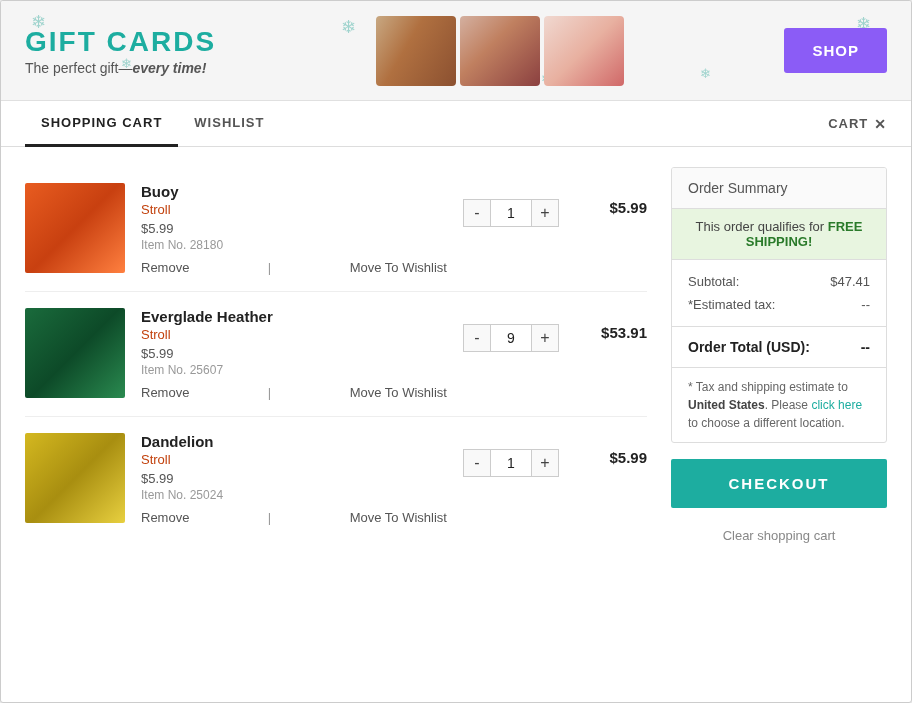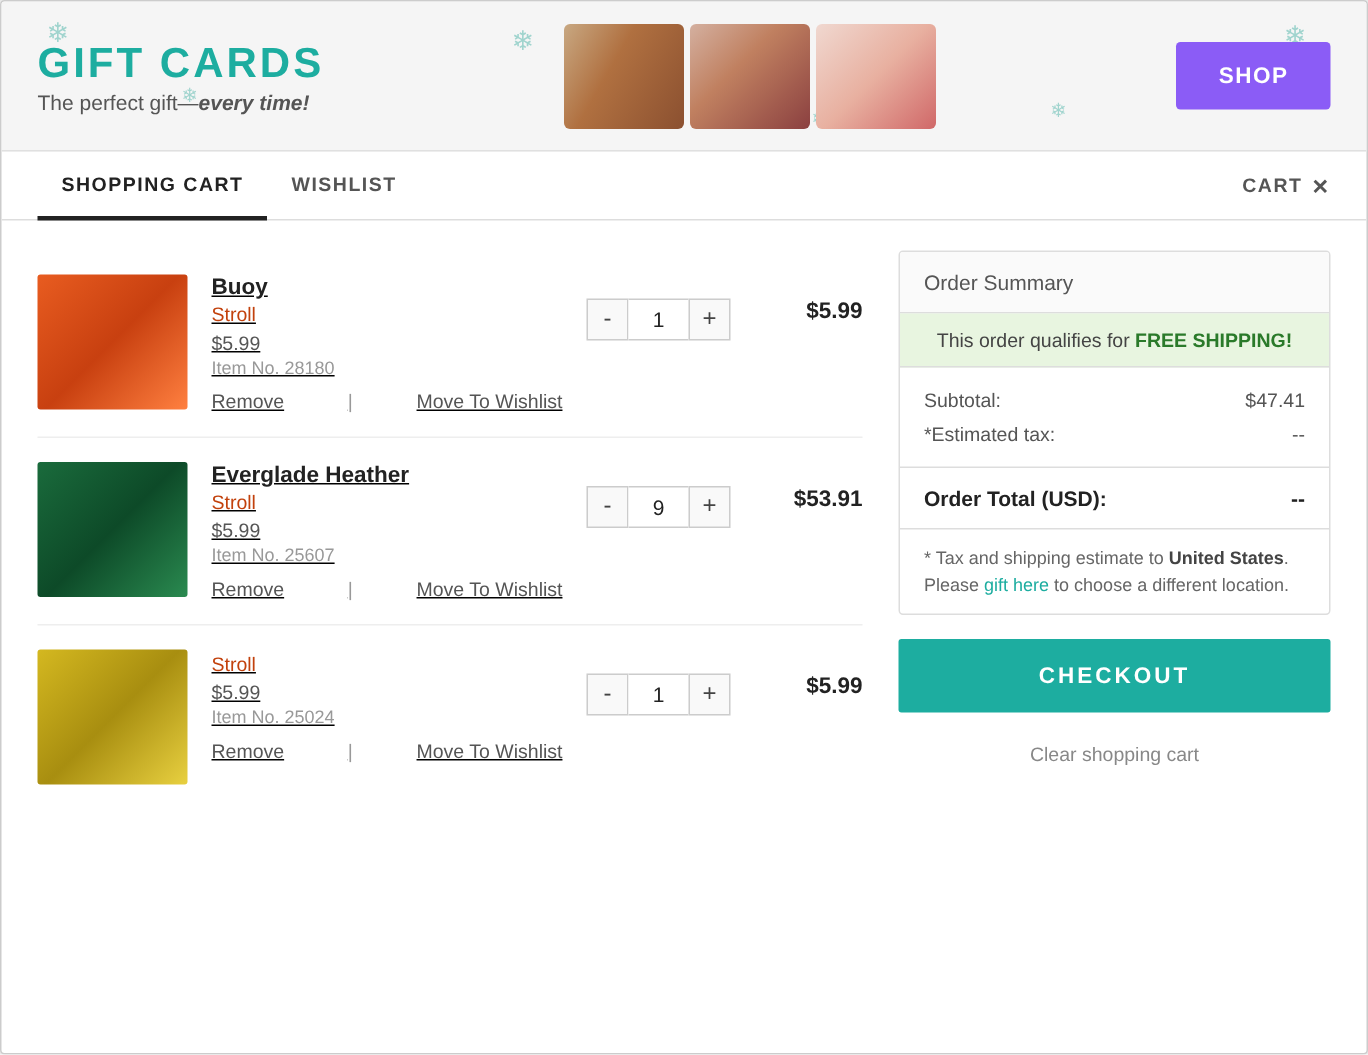--- a/index.html
+++ b/index.html
@@ -163,21 +163,20 @@
       background: linear-gradient(135deg, #e85c20, #c84010, #ff8040);
     }
     .img-green {
       background: linear-gradient(135deg, #1a6b3c, #0d4a28, #2a8a50);
     }
     .img-yellow {
       background: linear-gradient(135deg, #d4b820, #a88e10, #e8d040);
     }
     .item-details {
       flex: 1;
-      text-decoration: underline;
     }
     .item-name {
       font-size: 15px;
       font-weight: bold;
       color: #222;
     }
     .item-brand {
       font-size: 13px;
       color: #c2410c;
       margin-top: 2px;
@@ -250,21 +249,21 @@
     }
     .qty-price-col {
       display: flex;
       align-items: flex-start;
       gap: 12px;
       margin-top: 12px;
     }
 
     
     .order-summary {
-      width: 288px;
+      width: 216px;
       flex-shrink: 0;
     }
     .summary-box {
       border: 1px solid #ddd;
       border-radius: 3px;
       overflow: hidden;
     }
     .summary-header {
       padding: 12px 16px;
       font-size: 14px;
@@ -427,20 +426,21 @@
             <input class="qty-input" type="text" value="9" style="">
             <button class="qty-btn">+</button>
           </div>
           <div class="item-total">$53.91</div>
         </div>
       </div>
 
       <div class="cart-item">
         <div class="item-image img-yellow"></div>
         <div class="item-details">
+          <div class="item-name">Dandelion</div>
           <div class="item-brand">Stroll</div>
           <div class="item-price">$5.99</div>
           <div class="item-number">Item No. 25024</div>
           <div class="item-actions">
             <a>Remove</a>
             <span class="separator"> | </span>
             <a>Move To Wishlist</a>
           </div>
         </div>
         <div class="qty-price-col">
@@ -469,20 +469,20 @@
           <div class="summary-row">
             <span>*Estimated tax:</span>
             <span>--</span>
           </div>
         </div>
         <div class="summary-total-row">
           <span>Order Total (USD):</span>
           <span>--</span>
         </div>
         <div class="summary-note">
-          <span>* Tax and shipping estimate to </span><strong>United States</strong><span>. Please <a>gift here</a> to choose a different location.</span>
+          <span>* Tax and shipping estimate to </span><strong>United States</strong><span>. Please <a>click here</a> to choose a different location.</span>
         </div>
       </div>
       <button class="checkout-btn">CHECKOUT</button>
       <div class="clear-cart">Clear shopping cart</div>
     </div>
   </div>
 </div>
 
 </body></html>

